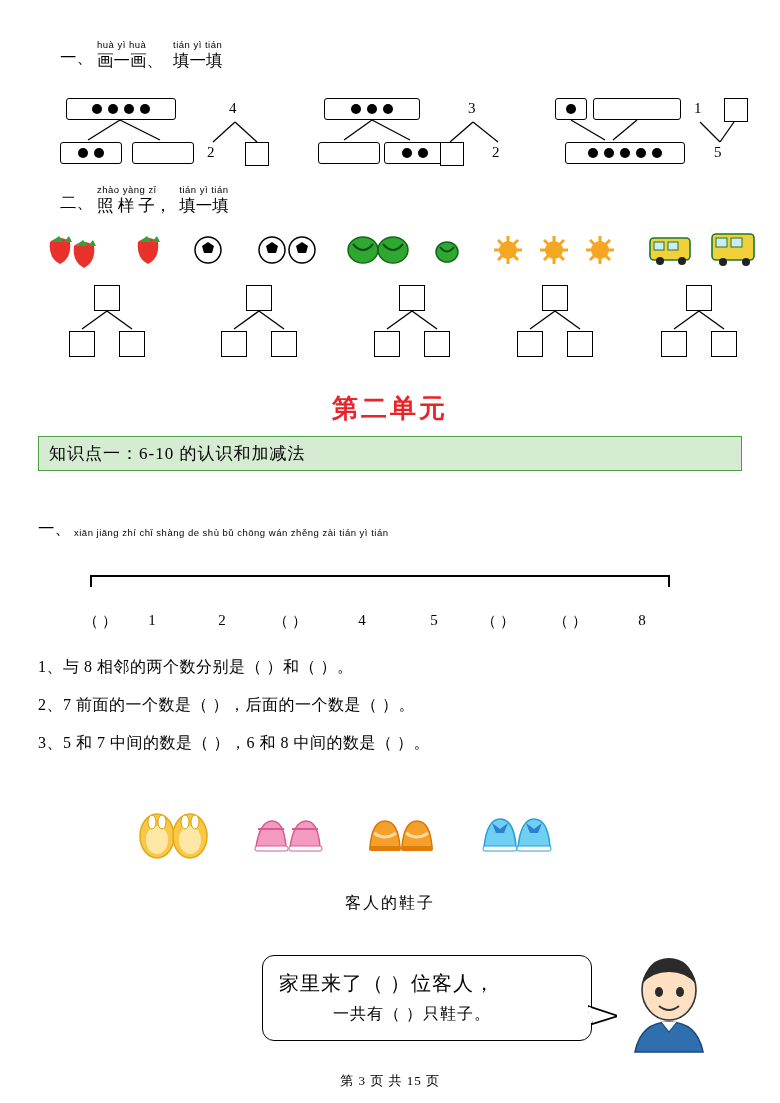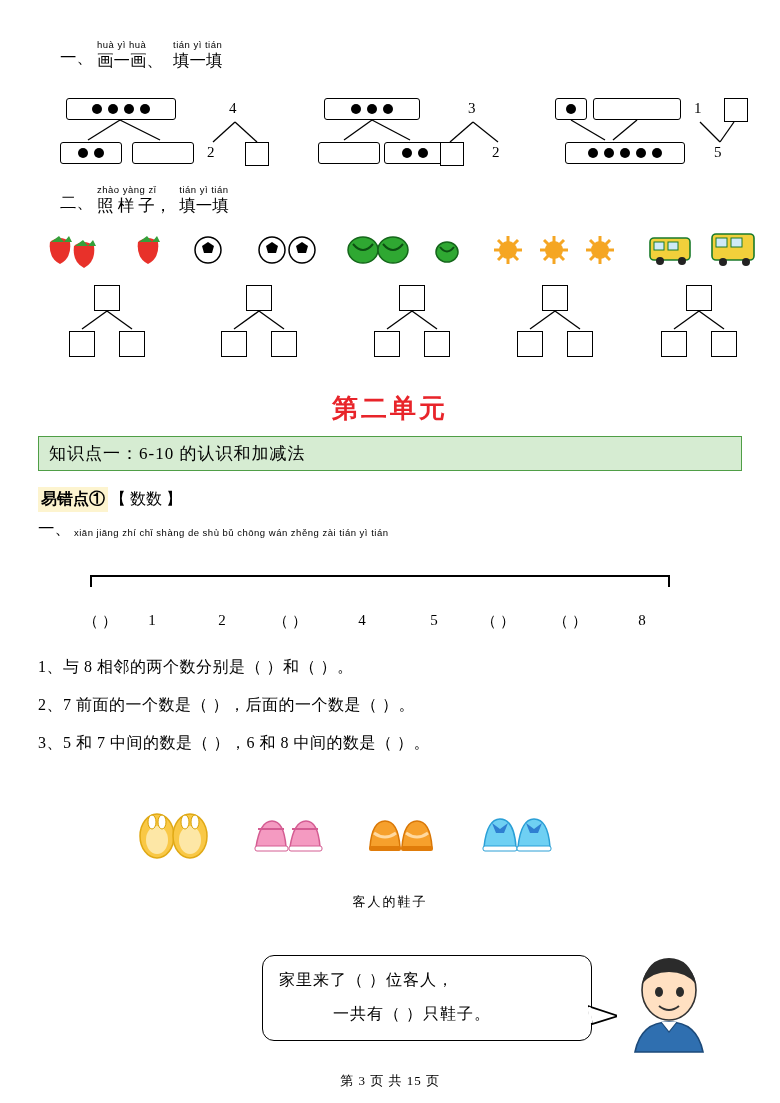--- a/index.html
+++ b/index.html
@@ -121,31 +121,31 @@
     position: absolute; font-size: 15px; text-align: center;
   }
 
   .qline { position: absolute; left: 38px; font-size: 16px; letter-spacing: 0.5px; }
 
   
   .shoes { position: absolute; top: 795px; left: 0; width: 780px; height: 80px; }
   .shoe { position: absolute; }
   .shoe-cap {
     position: absolute; top: 893px; left: 0; width: 780px;
-    text-align: center; font-size: 13px; letter-spacing: 2px;
+    text-align: center; font-size: 16px; letter-spacing: 2px;
   }
 
   
   .bubble {
     position: absolute; left: 262px; top: 955px;
     width: 330px; height: 86px;
     border: 1.8px solid #000; border-radius: 12px;
     background: #fff;
   }
-  .bubble .l1 { position: absolute; left: 16px; top: 14px; font-size: 16px; letter-spacing: 1px;}
+  .bubble .l1 { position: absolute; left: 16px; top: 14px; font-size: 20px; letter-spacing: 1px;}
   .bubble .l2 { position: absolute; left: 70px; top: 48px; font-size: 16px; letter-spacing: 1px;}
 
   .boy { position: absolute; left: 615px; top: 950px; }
 
   .footer {
     position: absolute; left: 0; right: 0; top: 1072px;
     text-align: center; font-size: 13px; letter-spacing: 1px;
   }
 </style>
 </head>
@@ -394,24 +394,20 @@
     <div class="sq" style="left:9px; top:46px; width:26px; height:26px;"></div>
     <div class="sq" style="left:59px; top:46px; width:26px; height:26px;"></div>
   </div>
 
   <div class="unit-title">第二单元</div>
 
   <div class="kp-bar">
     <span>知识点一：6-10 的认识和加减法</span>
   </div>
 
-  <div class="ec-bar">
-    <span class="ec-hl">易错点①</span>
-    <span class="ec-rest">【 数数 】</span>
-  </div>
 
   <div class="q1-head">
     <span class="num">一、</span>
     <span class="ruby">
       <span class="pinyin">xiān jiāng zhí chǐ shàng de shù bǔ chōng wán zhěng  zài tián yì tián</span>
     </span>
   </div>
 
   <div class="ruler" style="width:580px; height:16px;">
     <div class="ruler-line"></div>

